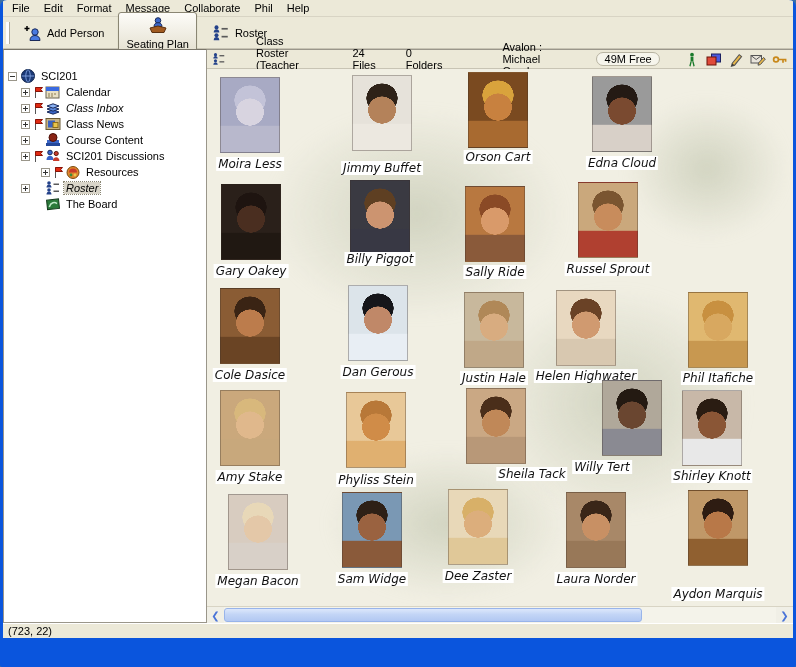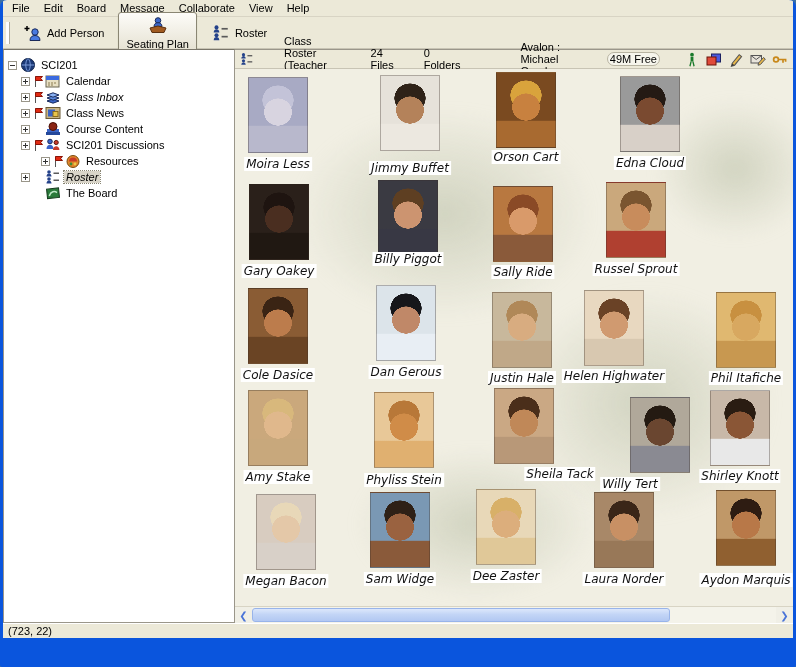--- a/index.html
+++ b/index.html
@@ -21,21 +21,21 @@
   .menu-item{font-size:11px;padding:1px 7px;color:#000;}
   .toolbar{height:32px;display:flex;align-items:center;border-bottom:1px solid #c8c4b4;padding-left:2px;}
   .grip{width:4px;height:22px;margin:0 5px 0 1px;border-left:1px solid #fff;border-right:1px solid #b0ac9c;
     box-shadow:2px 0 0 #fff inset;}
   .tb-item{display:flex;align-items:center;gap:4px;font-size:11px;padding:3px 7px;margin-right:6px;border:1px solid transparent;border-radius:3px;}
   .tb-item.toggled{border:1px solid #8a8673;background:linear-gradient(#fdfcf8,#e4e0d0);box-shadow:0 1px 1px #b8b4a4;flex-direction:column;}
   .tb-icon{width:20px;height:18px;flex:none;}
   .tb-icon svg{width:100%;height:100%;}
   
   .main{flex:1;display:flex;min-height:0;}
-  .tree-panel{width:232px;flex:none;background:#fff;border:1px solid #9a968a;border-top-color:#7a766a;overflow:hidden;padding-top:7px;position:relative;}
+  .tree-panel{width:204px;flex:none;background:#fff;border:1px solid #9a968a;border-top-color:#7a766a;overflow:hidden;padding-top:18px;position:relative;}
   .tree-row{display:flex;align-items:center;height:16px;font-size:11px;white-space:nowrap;}
   .expander{width:9px;height:9px;flex:none;border:1px solid #9a968a;background:#fff;position:relative;margin-right:3px;}
   .expander:before,.expander:after{content:"";position:absolute;background:#333;}
   .expander:before{left:1px;right:1px;top:3px;height:1px;}
   .expander.plus:after{top:1px;bottom:1px;left:3px;width:1px;}
   .exp-spacer{width:12px;flex:none;}
   .flag-slot{width:11px;height:13px;flex:none;margin-right:1px;}
   .flag-slot svg{display:block;}
   .tree-icon{width:16px;height:16px;flex:none;margin-right:3px;}
   .tree-icon svg{width:100%;height:100%;}
@@ -72,24 +72,24 @@
   .statusbar{height:15px;flex:none;background:#ece9d8;border-top:1px solid #fff;display:flex;align-items:center;font-size:11px;padding:0 5px;}
 </style>
 </head>
 <body>
 
 <div class="window">
   <div class="inner">
     <div class="menubar">
         <span class="menu-item">File</span>
         <span class="menu-item">Edit</span>
-        <span class="menu-item">Board</span>
+        <span class="menu-item">Format</span>
         <span class="menu-item">Message</span>
         <span class="menu-item">Collaborate</span>
-        <span class="menu-item">View</span>
+        <span class="menu-item">Phil</span>
         <span class="menu-item">Help</span>
       </div>
     <div class="toolbar">
       <span class="grip"></span>
       <span class="tb-item">
         <span class="tb-icon"><svg viewBox="0 0 20 18">
               <path d="M4 2v5M1.5 4.5h5" stroke="#000" stroke-width="1.5"></path>
               <circle cx="12" cy="8" r="3.2" fill="#4a7ae0" stroke="#1a2a5a"></circle>
               <path d="M7 16.5c0-3.4 2.2-5 5-5s5 1.6 5 5z" fill="#4a7ae0" stroke="#1a2a5a"></path>
             </svg></span>
@@ -341,21 +341,21 @@
               <div class="slabel" style="top: 80px;">Amy Stake</div>
             </div>
             <div class="student" style="left: 139px; top: 323px;">
               <div class="photo" style="background: radial-gradient(34% 26% at 50% 46%, rgb(208, 140, 72) 0px, rgb(208, 140, 72) 70%, transparent 71%), radial-gradient(46% 34% at 50% 30%, rgb(184, 120, 56) 0px, rgb(184, 120, 56) 58%, transparent 59%), linear-gradient(rgb(232, 200, 152) 0px, rgb(232, 200, 152) 64%, rgb(224, 176, 112) 65%, rgb(224, 176, 112) 100%);"></div>
               <div class="slabel" style="top: 81px;">Phyliss Stein</div>
             </div>
             <div class="student" style="left: 259px; top: 319px;">
               <div class="photo" style="background: radial-gradient(34% 26% at 50% 46%, rgb(192, 136, 88) 0px, rgb(192, 136, 88) 70%, transparent 71%), radial-gradient(46% 34% at 50% 30%, rgb(74, 46, 26) 0px, rgb(74, 46, 26) 58%, transparent 59%), linear-gradient(rgb(202, 168, 132) 0px, rgb(202, 168, 132) 64%, rgb(184, 152, 120) 65%, rgb(184, 152, 120) 100%);"></div>
               <div class="slabel" style="top: 79px; margin-left: 36px;">Sheila Tack</div>
             </div>
-            <div class="student" style="left: 365px; top: 328px; padding-left: 30px;">
+            <div class="student" style="left: 365px; top: 311px; padding-left: 30px;">
               <div class="photo" style="background: radial-gradient(34% 26% at 50% 46%, rgb(106, 70, 48) 0px, rgb(106, 70, 48) 70%, transparent 71%), radial-gradient(46% 34% at 50% 30%, rgb(36, 26, 18) 0px, rgb(36, 26, 18) 58%, transparent 59%), linear-gradient(rgb(176, 168, 154) 0px, rgb(176, 168, 154) 64%, rgb(138, 138, 146) 65%, rgb(138, 138, 146) 100%);"></div>
               <div class="slabel" style="top: 80px;">Willy Tert</div>
             </div>
             <div class="student" style="left: 475px; top: 321px;">
               <div class="photo" style="background: radial-gradient(34% 26% at 50% 46%, rgb(138, 86, 54) 0px, rgb(138, 86, 54) 70%, transparent 71%), radial-gradient(46% 34% at 50% 30%, rgb(42, 28, 18) 0px, rgb(42, 28, 18) 58%, transparent 59%), linear-gradient(rgb(200, 184, 168) 0px, rgb(200, 184, 168) 64%, rgb(232, 232, 232) 65%, rgb(232, 232, 232) 100%);"></div>
               <div class="slabel" style="top: 79px;">Shirley Knott</div>
             </div>
             <div class="student" style="left: 21px; top: 425px;">
               <div class="photo" style="background: radial-gradient(34% 26% at 50% 46%, rgb(228, 200, 168) 0px, rgb(228, 200, 168) 70%, transparent 71%), radial-gradient(46% 34% at 50% 30%, rgb(232, 216, 184) 0px, rgb(232, 216, 184) 58%, transparent 59%), linear-gradient(rgb(216, 204, 192) 0px, rgb(216, 204, 192) 64%, rgb(216, 208, 200) 65%, rgb(216, 208, 200) 100%);"></div>
               <div class="slabel" style="top: 80px;">Megan Bacon</div>
@@ -367,21 +367,21 @@
             <div class="student" style="left: 241px; top: 420px;">
               <div class="photo" style="background: radial-gradient(34% 26% at 50% 46%, rgb(220, 174, 124) 0px, rgb(220, 174, 124) 70%, transparent 71%), radial-gradient(46% 34% at 50% 30%, rgb(216, 176, 104) 0px, rgb(216, 176, 104) 58%, transparent 59%), linear-gradient(rgb(232, 216, 184) 0px, rgb(232, 216, 184) 64%, rgb(224, 200, 152) 65%, rgb(224, 200, 152) 100%);"></div>
               <div class="slabel" style="top: 80px;">Dee Zaster</div>
             </div>
             <div class="student" style="left: 359px; top: 423px;">
               <div class="photo" style="background: radial-gradient(34% 26% at 50% 46%, rgb(200, 144, 100) 0px, rgb(200, 144, 100) 70%, transparent 71%), radial-gradient(46% 34% at 50% 30%, rgb(58, 38, 24) 0px, rgb(58, 38, 24) 58%, transparent 59%), linear-gradient(rgb(168, 136, 104) 0px, rgb(168, 136, 104) 64%, rgb(152, 120, 88) 65%, rgb(152, 120, 88) 100%);"></div>
               <div class="slabel" style="top: 80px;">Laura Norder</div>
             </div>
             <div class="student" style="left: 481px; top: 421px;">
               <div class="photo" style="background: radial-gradient(34% 26% at 50% 46%, rgb(184, 120, 72) 0px, rgb(184, 120, 72) 70%, transparent 71%), radial-gradient(46% 34% at 50% 30%, rgb(46, 28, 18) 0px, rgb(46, 28, 18) 58%, transparent 59%), linear-gradient(rgb(192, 152, 104) 0px, rgb(192, 152, 104) 64%, rgb(144, 96, 48) 65%, rgb(144, 96, 48) 100%);"></div>
-              <div class="slabel" style="top: 83px;">Aydon Marquis</div>
+              <div class="slabel" style="top: 97px;">Aydon Marquis</div>
             </div>
           </div>
         <div class="hscroll">
           <span class="scroll-arrow">❮</span>
           <span class="scroll-thumb"></span>
           <span class="scroll-track"></span>
           <span class="scroll-arrow">❯</span>
         </div>
       </div>
     </div>

